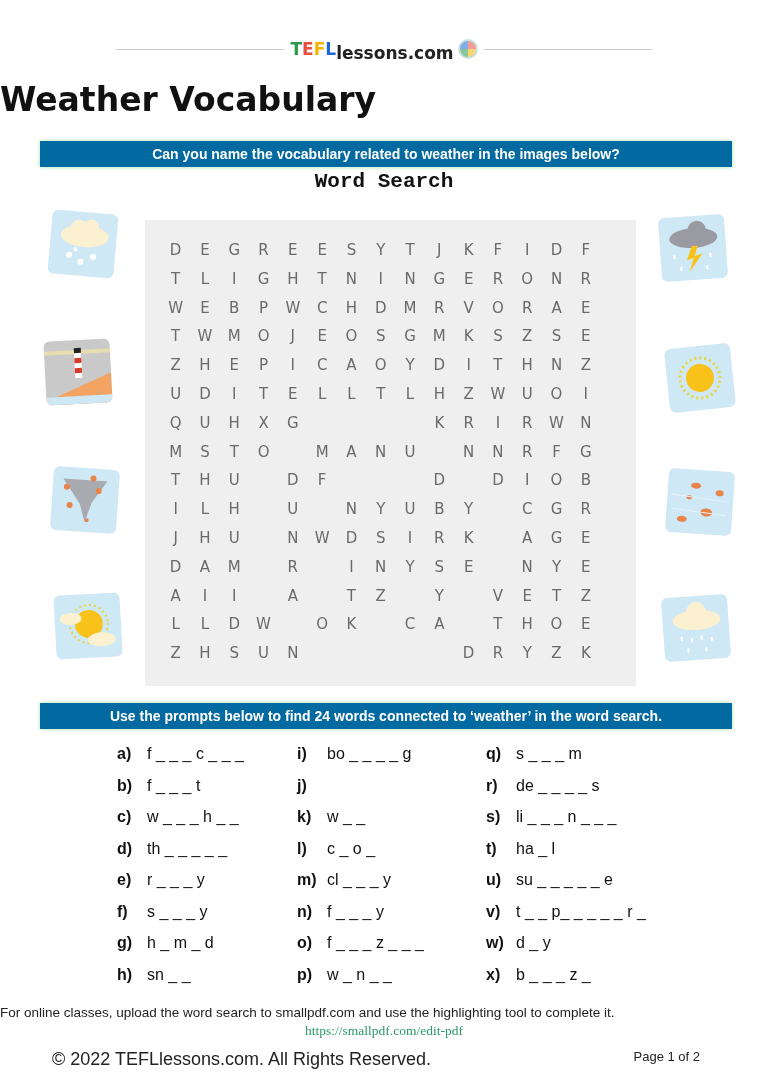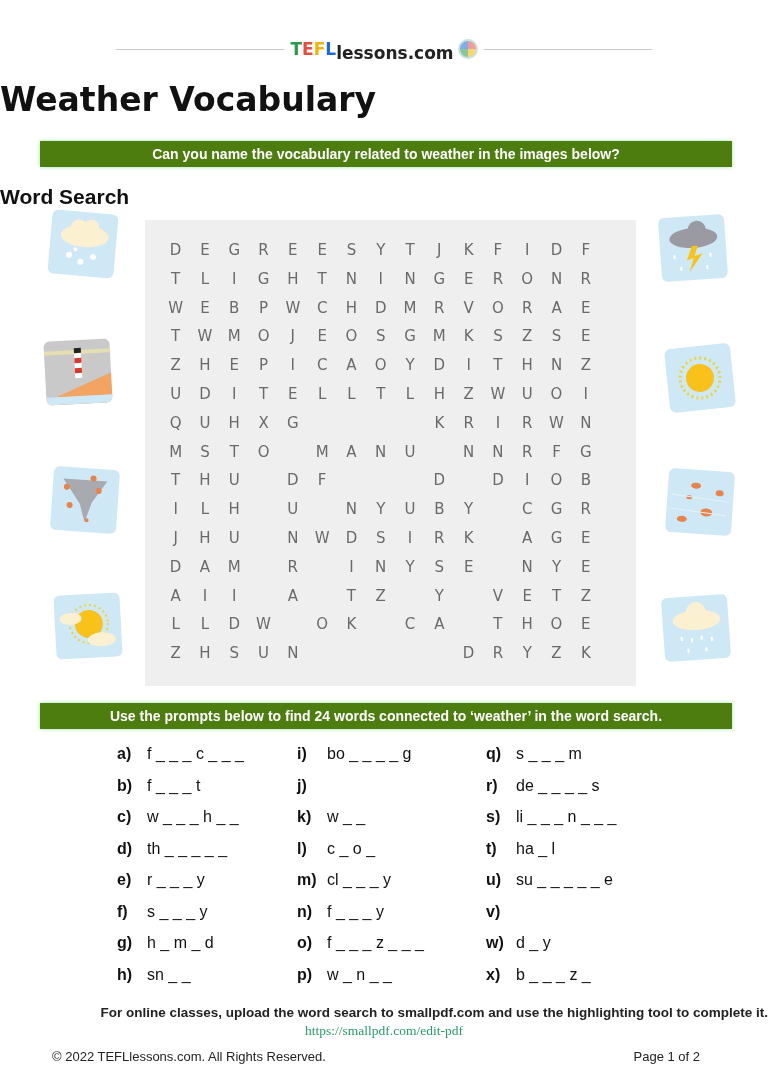--- a/index.html
+++ b/index.html
@@ -4,33 +4,33 @@
 <style>
   * { box-sizing: border-box; margin: 0; padding: 0; }
   body { width: 768px; height: 1086px; background: #fff; font-family: "Liberation Sans", sans-serif; position: relative; overflow: hidden; color: #111; }
   .logo-row { position: absolute; top: 36px; left: 116px; width: 536px; height: 26px; display: flex; align-items: center; }
   .logo-line { flex: 1; height: 1px; background: #c8c8c8; }
   .logo { display: flex; align-items: center; padding: 0 6px; font-family: "DejaVu Sans", sans-serif; font-weight: bold; font-size: 17px; }
   .logo .t { color: #2a9a4a; } .logo .e { color: #e84c3d; } .logo .f { color: #f0b400; } .logo .l { color: #1d6ad6; }
   .logo .rest { color: #222; margin-top: 8px; }
   .globe { width: 20px; height: 20px; border-radius: 50%; margin-left: 4px; border: 2px solid #9cc; background: conic-gradient(#e84c3d 0 25%, #f0b400 0 50%, #2a9a4a 0 75%, #1d6ad6 0); opacity: .55; }
   .title { position: absolute; top: 80px; width: 100%; text-align: left; font-family: "DejaVu Sans", sans-serif; font-weight: bold; font-size: 33px; color: #111; }
-  .banner { position: absolute; left: 40px; width: 692px; height: 26px; background: #4d7c0f; color: #fff; font-weight: bold; font-size: 14px; text-align: center; line-height: 26px; box-shadow: 0 0 4px #9de0b0; }
-  .sub { position: absolute; top: 185px; width: 100%; text-align: left; font-weight: bold; font-size: 21px; }
+  .banner { position: absolute; left: 40px; width: 692px; height: 26px; background: #0369a1; color: #fff; font-weight: bold; font-size: 14px; text-align: center; line-height: 26px; box-shadow: 0 0 4px #9de0b0; }
+  .sub { position: absolute; top: 170px; width: 100%; text-align: center; font-weight: bold; font-size: 21px; font-family: Liberation Mono, monospace; }
   .grid-box { position: absolute; left: 145px; top: 220px; width: 491px; height: 466px; background: #efefef; }
   .grid { position: absolute; left: 16px; top: 16px; display: grid; grid-template-columns: repeat(15, 29.3px); grid-auto-rows: 28.8px; }
   .cell { font-family: "DejaVu Sans", sans-serif; font-size: 15px; color: #6a6a6a; text-align: center; line-height: 28.8px; }
   .pic { position: absolute; width: 66px; height: 64px; border-radius: 6px; background: #cfe8f6; overflow: hidden; }
   .pic svg { width: 100%; height: 100%; }
   .clues { position: absolute; top: 745px; left: 117px; width: 560px; display: grid; grid-template-columns: 180px 189px 180px; grid-auto-rows: 31.5px; }
   .clue { font-size: 16px; display: flex; }
   .clue .lbl { font-weight: bold; width: 30px; }
-  .footer-note { position: absolute; top: 1005px; width: 100%; text-align: right; font-size: 13.5px; color: #222; font-weight: bold; }
+  .footer-note { position: absolute; top: 1005px; width: 100%; text-align: left; font-size: 13.5px; color: #222; }
   .footer-link { position: absolute; top: 1023px; width: 100%; text-align: center; font-size: 13.5px; color: #2a9a6a; font-family: Liberation Serif, serif; }
-  .copyright { position: absolute; top: 1049px; left: 52px; font-size: 13px; color: #222; }
+  .copyright { position: absolute; top: 1049px; left: 52px; font-size: 18px; color: #222; }
   .page { position: absolute; top: 1049px; right: 68px; font-size: 13px; color: #222; margin-left: 39px; }
 </style>
 </head>
 <body>
 
 <div class="logo-row">
   <div class="logo-line"></div>
   <div class="logo">
     <span class="t">T</span>
       <span class="e">E</span>
@@ -435,20 +435,21 @@
     <div class="clue">
       <span class="lbl">f)</span>
       <span>s _ _ _ y</span>
     </div>
     <div class="clue">
       <span class="lbl">n)</span>
       <span>f _ _ _ y</span>
     </div>
     <div class="clue">
       <span class="lbl">v)</span>
+      <span>t _ _ p_ _ _ _ _ r _</span>
     </div>
     <div class="clue">
       <span class="lbl">g)</span>
       <span>h _ m _ d</span>
     </div>
     <div class="clue">
       <span class="lbl">o)</span>
       <span>f _ _ _ z _ _ _</span>
     </div>
     <div class="clue">

